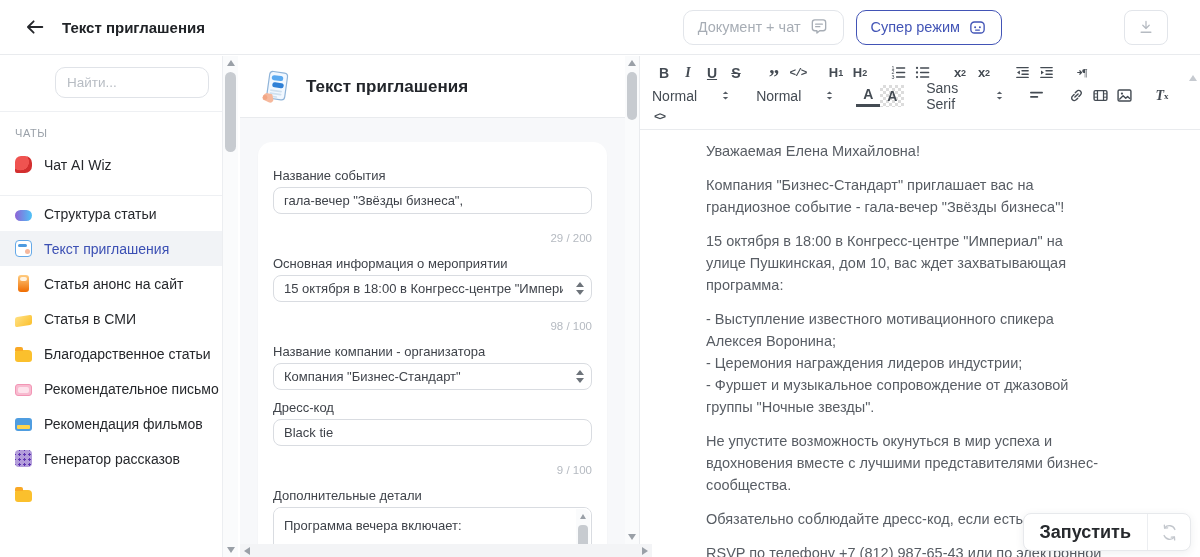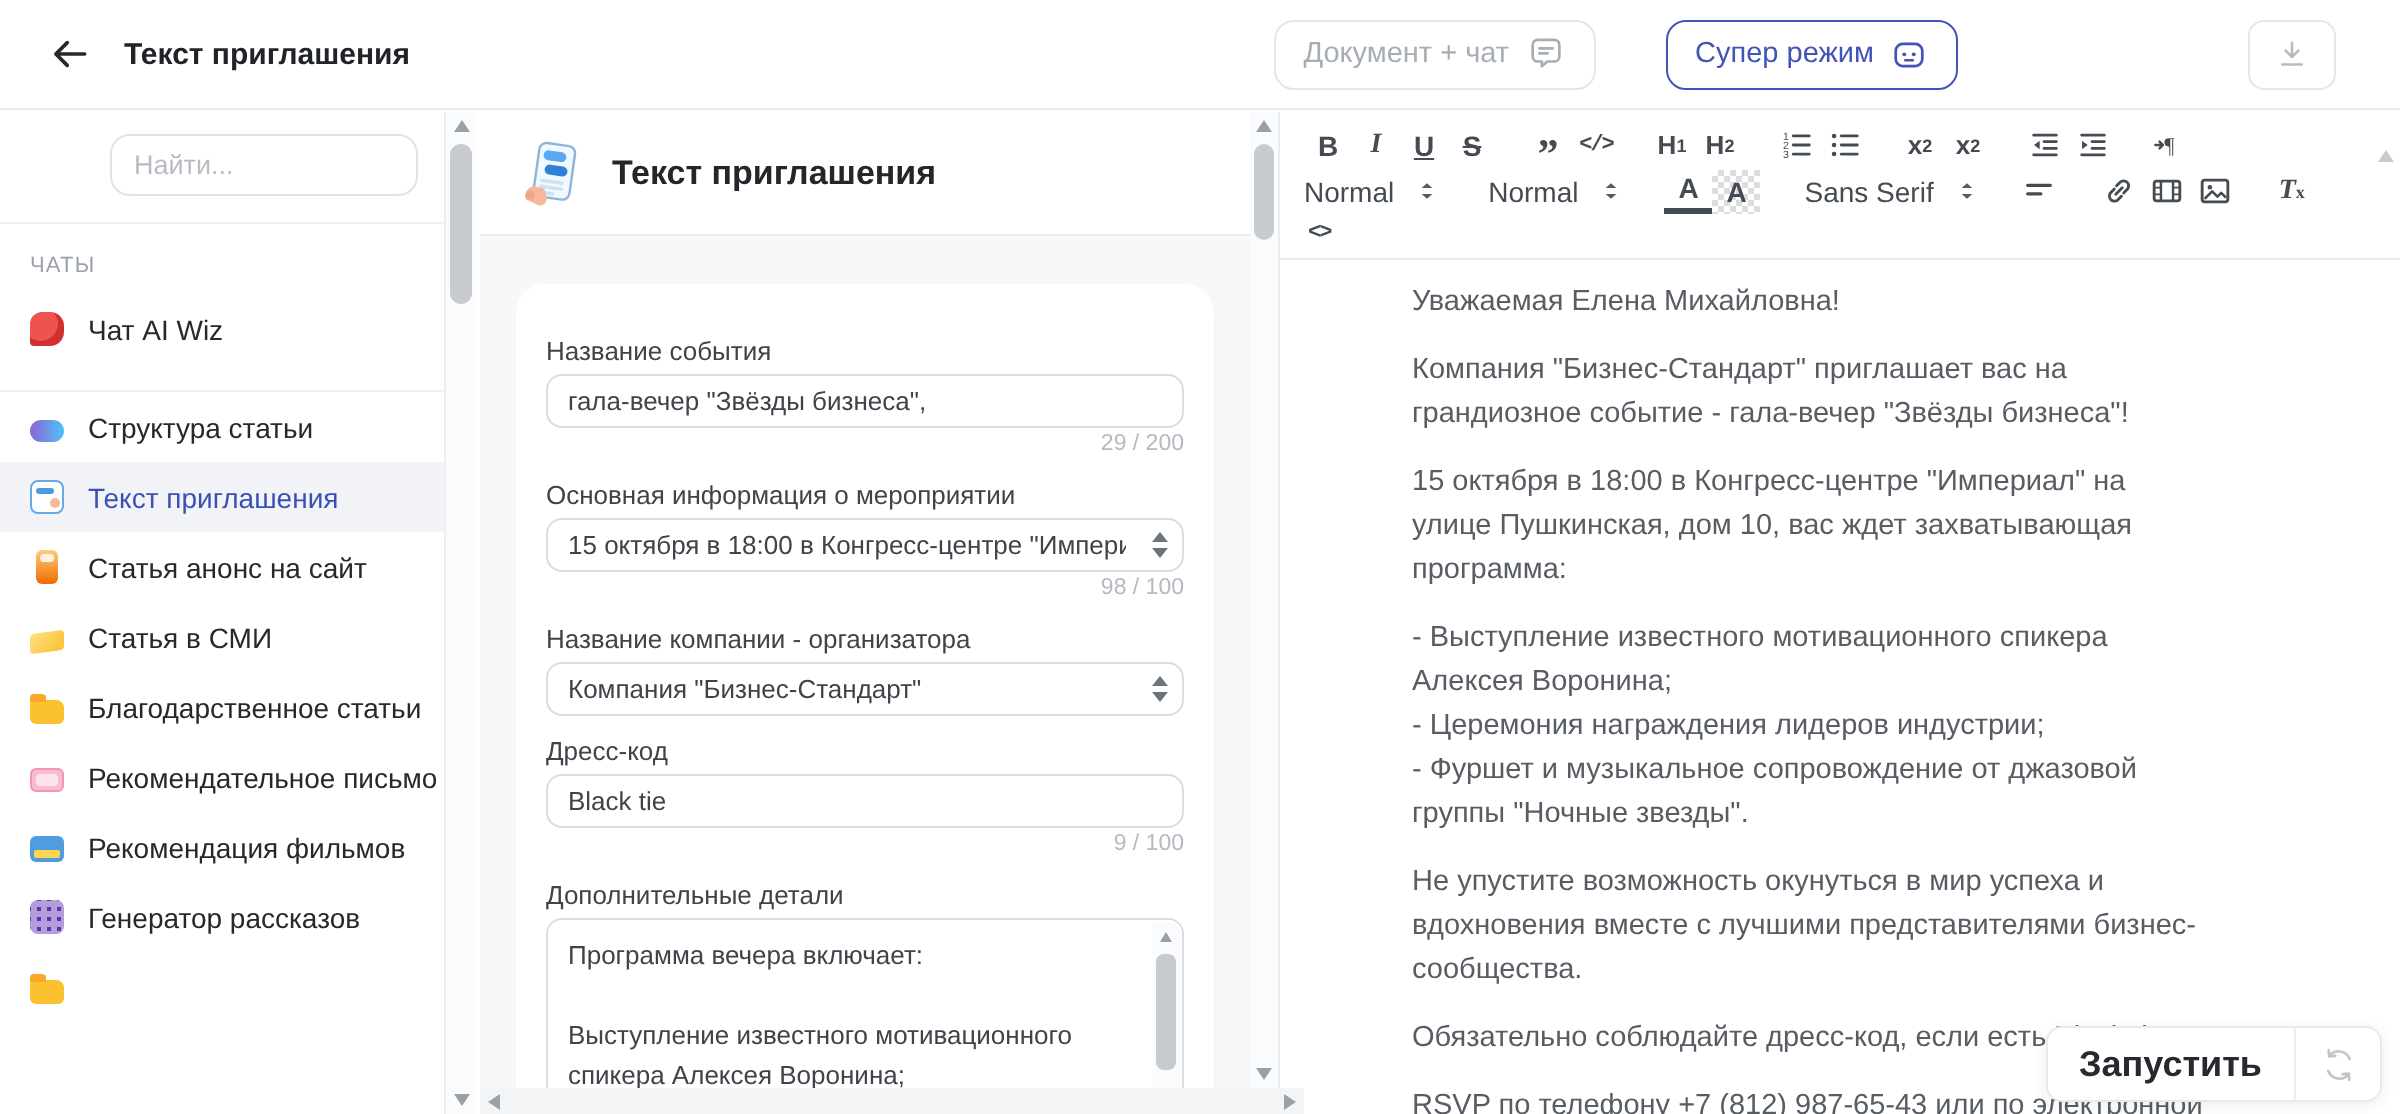--- a/index.html
+++ b/index.html
@@ -5,21 +5,21 @@
   * { box-sizing: border-box; margin: 0; padding: 0; }
   html,body { width:1200px; height:557px; }
   body { font-family:"Liberation Sans", sans-serif; background:#fff; color:#26282c; overflow:hidden; }
   .app { position:relative; width:1200px; height:557px; overflow:hidden;text-decoration:underline; }
 
   
   .topbar { position:absolute; left:0; top:0; width:1200px; height:55px; background:#fff;
             border-bottom:1px solid #e9ebee; display:flex; align-items:center; padding:0 32px 0 20px; z-index:30; }
   .back-btn { width:30px; height:30px; display:flex; align-items:center; justify-content:center; cursor:pointer; }
   .topbar-title { font-size:15px; font-weight:700; margin-left:12px; color:#202327; }
-  .topbar-right { margin-left:auto; display:flex; align-items:center;gap:23px; }
+  .topbar-right { margin-left:auto; display:flex; align-items:center; }
   .pill-btn { height:35px; display:flex; align-items:center; gap:8px; padding:0 14px;
               border:1px solid #e2e5ea; border-radius:10px; background:#fff; font-size:14.5px; cursor:pointer; }
   .doc-chat { color:#a7adb5; }
   .super { color:var(--accent); border:1.5px solid var(--accent); margin-left:12px; font-weight:400; }
   .dl-btn { width:44px; height:35px; margin-left:122px; border:1px solid #e2e5ea; border-radius:8px;
             display:flex; align-items:center; justify-content:center; color:#b6bbc2; background:#fff; cursor:pointer; }
 
   
   .sidebar { position:absolute; left:0; top:56px; width:223px; bottom:0; background:#fff;
              border-right:1px solid #eceef1; overflow:hidden; }
@@ -72,21 +72,21 @@
   .middle-header { height:62px; background:#fff; border-bottom:1px solid #e9ebee; display:flex; align-items:center; gap:12px; padding:0 18px; }
   .middle-title { font-size:17px; font-weight:700; color:#23262b; }
   .card { margin:24px 18px 0; background:#fff; border-radius:14px; padding:26px 15px 24px; box-shadow:0 1px 2px rgba(0,0,0,.03); }
   .f-label { display:block; font-size:13px; color:#3f434a; margin-bottom:4px; line-height:15px; }
   .input-wrap { position:relative; border:1px solid #d9dce1; border-radius:8px; background:#fff; height:27px; display:flex; align-items:center; }
   .f-input { flex:1; border:none; outline:none; height:100%; padding:0 10px; font-size:13px; color:#3f434a;
              font-family:"Liberation Sans",sans-serif; background:transparent; min-width:0; }
   .spinner { width:18px; height:100%; display:flex; flex-direction:column; align-items:center; justify-content:center; gap:3px; padding-right:4px; }
   .spin-up { width:0;height:0;border-left:4px solid transparent;border-right:4px solid transparent;border-bottom:5px solid #6d737a; cursor:pointer; }
   .spin-down { width:0;height:0;border-left:4px solid transparent;border-right:4px solid transparent;border-top:5px solid #6d737a; cursor:pointer; }
-  .counter { text-align:right; font-size:11.5px; color:#b5bac1; margin-top:2px; height:14px; }
+  .counter { text-align:right; font-size:11.5px; color:#b5bac1; margin-top:18px; height:14px; }
   .field { margin-bottom:10px; }
   .ta-wrap { position:relative; border:1px solid #d9dce1; border-radius:8px; background:#fff; height:180px; overflow:hidden; }
   .f-textarea { width:100%; height:100%; border:none; outline:none; resize:none; padding:8px 24px 8px 10px;
                 font-size:13px; line-height:20px; color:#3f434a; font-family:"Liberation Sans",sans-serif;
                 white-space:pre-wrap; scrollbar-width:none; }
   .f-textarea::-webkit-scrollbar { display:none; }
   .ta-scroll { position:absolute; top:1px; right:1px; bottom:1px; width:14px; background:#fafbfc; border-radius:0 7px 7px 0; }
   .ta-thumb { position:absolute; top:16px; left:2px; right:2px; height:58px; background:#c7cbd0; border-radius:4px; cursor:pointer; }
 
   
@@ -102,21 +102,21 @@
   .g-under { text-decoration:underline; font-weight:600; }
   .g-strike { text-decoration:line-through; font-weight:600; }
   .g-quote { font-family:"Liberation Serif",serif; font-weight:800; font-size:21px; line-height:10px; padding-top:8px; }
   .g-code { font-family:"Liberation Mono",monospace; font-size:11px; font-weight:700; letter-spacing:-1px; }
   .g-h { font-weight:700; font-size:13px; }
   .g-h sub, .g-x sub { font-size:9px; vertical-align:-3px; }
   .g-x { font-weight:600; font-size:13px; }
   .g-x sup { font-size:9px; vertical-align:5px; }
   .g-clear { font-family:"Liberation Serif",serif; font-style:italic; font-weight:700; font-size:14px; }
   .g-clear sub { font-size:9px; font-style:normal; vertical-align:-2px; }
-  .picker { display:flex; align-items:center; gap:10px; cursor:pointer; color:#444b53; font-size:14px; }
+  .picker { display:flex; align-items:center; gap:22px; cursor:pointer; color:#444b53; font-size:14px; }
   .picker .pick-label { min-width:0; }
   .a-color { font-weight:700; border-bottom:3px solid #444b53; line-height:14px; }
   .a-bg { font-weight:700; padding:0 2px;
           background:conic-gradient(#dcdcdc 25%, #fff 0 50%, #dcdcdc 0 75%, #fff 0) 0 0/6px 6px; }
   .editor-content { padding:10px 96px 0 66px; font-size:14.5px; color:#585d64; }
   .editor-content p { margin:0 0 12px; line-height:22px; white-space:pre-wrap; }
   .ed-scroll-arrow { position:absolute; top:2px; right:3px; }
 
   .run-btn { position:absolute; right:9px; bottom:6px; height:38px; background:#fff; border:1px solid #e7e9ec;
              border-radius:8px; box-shadow:0 2px 8px rgba(40,50,60,.08); display:flex; align-items:stretch; z-index:40; }

